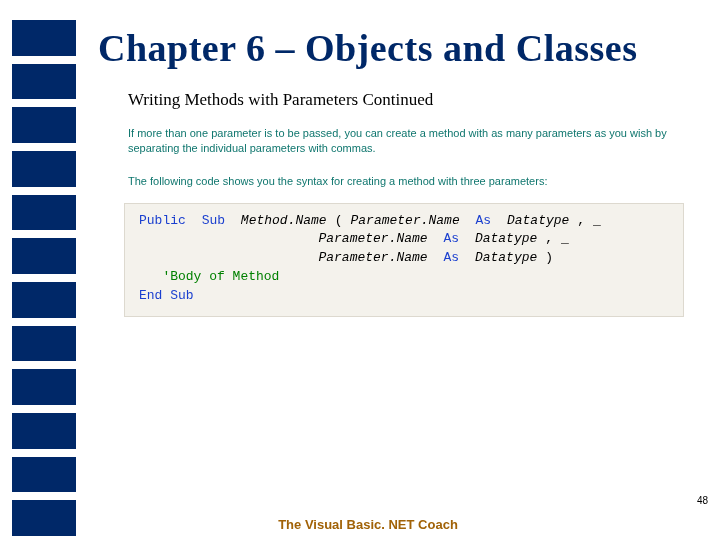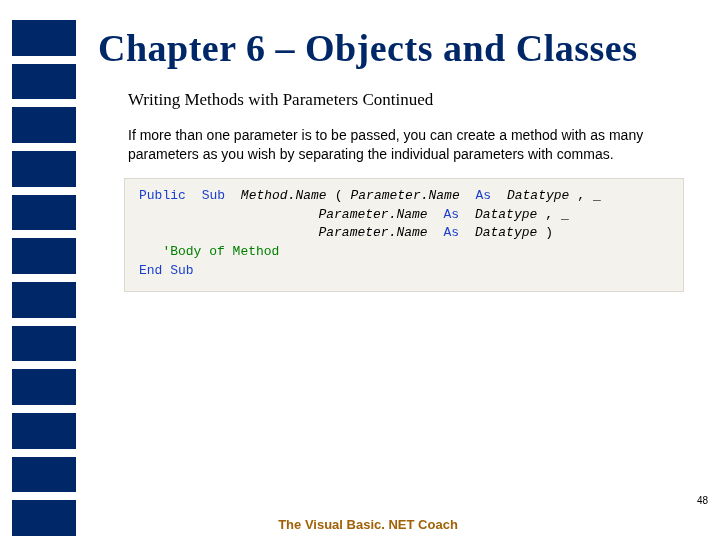--- a/index.html
+++ b/index.html
@@ -32,22 +32,22 @@
 
   .subheading {
     font-family: "Times New Roman", Times, serif;
     font-size: 17px;
     font-weight: normal;
     color: #000;
     margin: 6px 0 8px 30px;
   }
 
   .body-text {
-    font-size: 14px;
-    color: #000000;
+    font-size: 11px;
+    color: #0f766e;
     line-height: 1.35;
     margin: 0 0 10px 30px;
     max-width: 560px;
   }
 
   .code-box {
     margin: 8px 0 0 30px;
     max-width: 560px;
     background: #f4f2ec;
     border: 1px solid #ddd9cf;
@@ -114,20 +114,21 @@
   </div>
 
   <div class="content">
 
     <h1 class="chapter-title">Chapter 6 – Objects and Classes</h1>
 
     <div class="subheading">Writing Methods with Parameters Continued</div>
 
     <p class="body-text">If more than one parameter is to be passed, you can create a method with as many parameters as you wish by separating the individual parameters with commas.</p>
 
+    <p class="body-text">The following code shows you the syntax for creating a method with three parameters:</p>
 
     <div class="code-box"><span class="kw">Public</span> <span class="kw">Sub</span> <span class="ital">Method.Name</span><span>(</span><span class="ital">Parameter.Name</span> <span class="kw">As</span> <span class="ital">Datatype</span><span>, _</span>
                        <span class="ital">Parameter.Name</span> <span class="kw">As</span> <span class="ital">Datatype</span><span>, _</span>
                        <span class="ital">Parameter.Name</span> <span class="kw">As</span> <span class="ital">Datatype</span><span>)</span>
    <span class="com">'Body of Method</span>
 <span class="kw">End Sub</span></div>
 
   </div>
 
   <div class="page-number">48</div>

